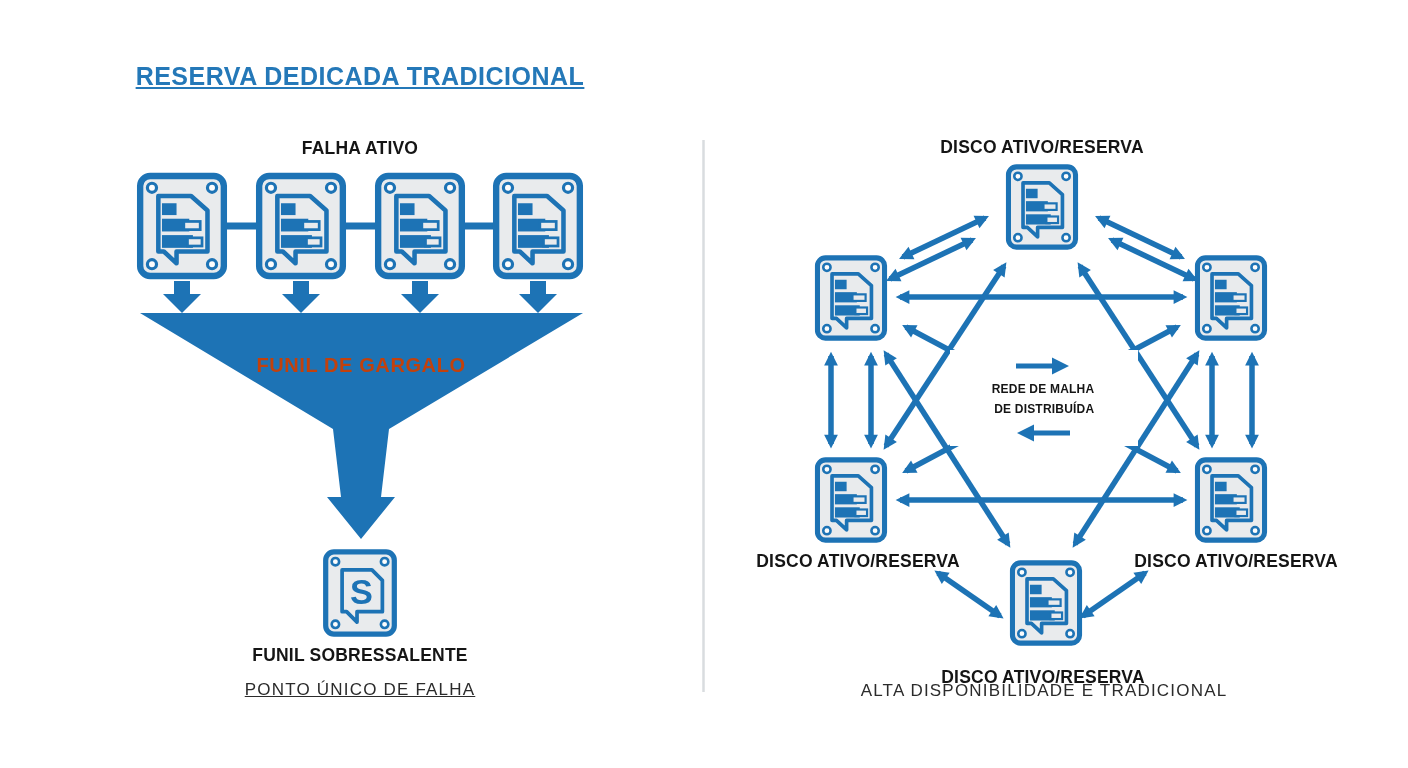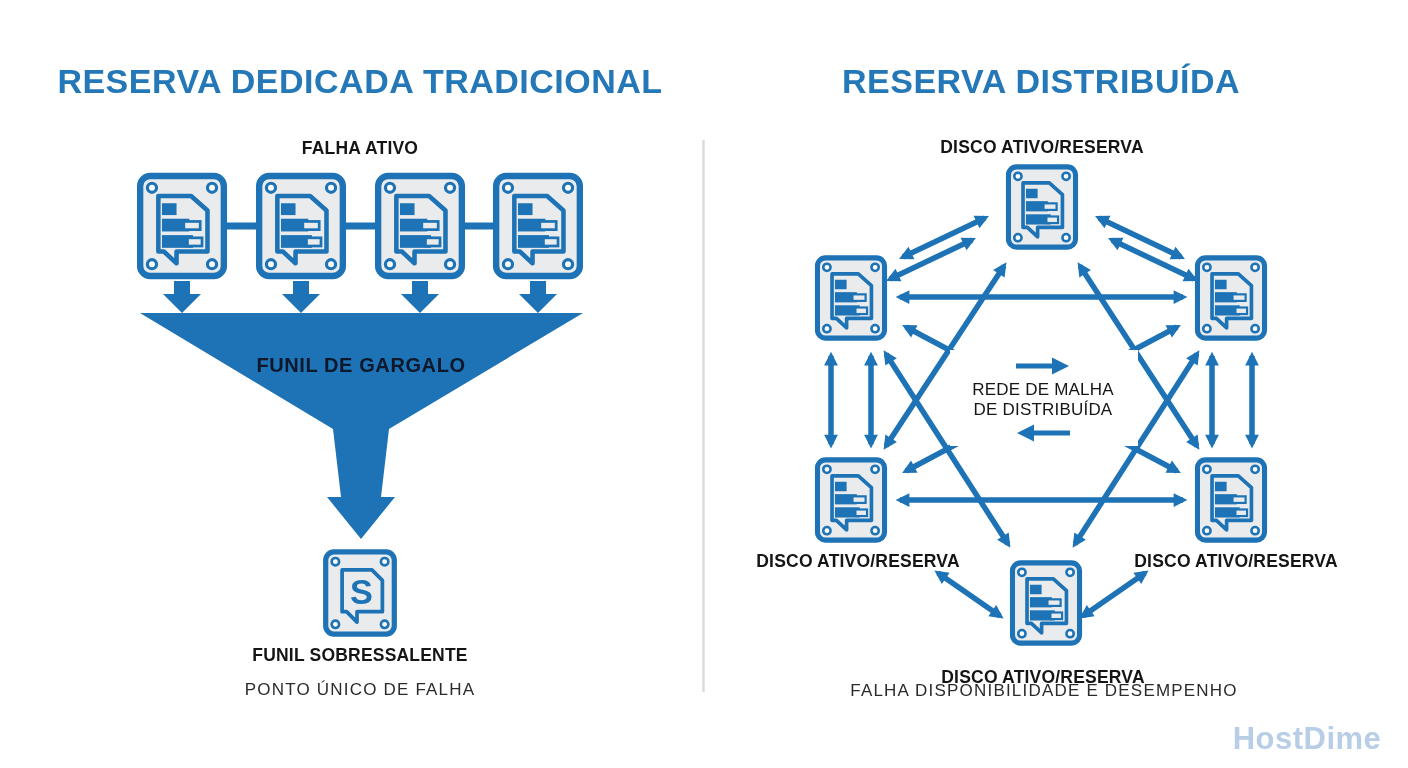--- a/index.html
+++ b/index.html
@@ -8,33 +8,34 @@
     background:#ffffff;
     font-family:"Liberation Sans","DejaVu Sans",sans-serif;
   }
   .stage svg{position:absolute;left:0;top:0;}
   .lbl{
     position:absolute;transform:translateX(-50%);
     white-space:nowrap;text-align:center;
     color:var(--label-dark);
   }
   .title{
-    font-size:34px;font-weight:700;letter-spacing:.5px;
+    font-size:25px;font-weight:700;letter-spacing:.5px;
     color:var(--title-blue);
+    text-decoration:underline;
   }
   .disk-label{font-size:17.5px;font-weight:700;letter-spacing:.2px;}
   .caption{
     font-size:17px;font-weight:400;letter-spacing:1.2px;
     color:var(--caption-dark);
   }
   .funnel-label{
-    font-size:20px;font-weight:700;letter-spacing:.6px;color:#0f172a;
+    font-size:20px;font-weight:700;letter-spacing:.6px;color:#c2410c;
   }
   .center-label{
-    font-size:17px;font-weight:400;line-height:19.5px;letter-spacing:.2px;
+    font-size:12px;font-weight:700;line-height:19.5px;letter-spacing:.2px;text-align:right;
   }
   .logo{
     font-size:31px;font-weight:700;letter-spacing:.5px;
     color:var(--logo-blue);
   }
   
   .blue-fill{fill:var(--diagram-blue);}
   .mesh-line{stroke:var(--diagram-blue);fill:none;}
   #ah path{fill:var(--diagram-blue);}
   .disk-outer{fill:var(--disk-fill);stroke:var(--diagram-blue);stroke-width:7;}
@@ -135,32 +136,30 @@
       <use href="#disk" x="1005.5" y="163" width="73" height="88"></use>
       <use href="#disk" x="814.5" y="254" width="73" height="88"></use>
       <use href="#disk" x="1194.5" y="254" width="73" height="88"></use>
       <use href="#disk" x="814.5" y="456" width="73" height="88"></use>
       <use href="#disk" x="1194.5" y="456" width="73" height="88"></use>
       <use href="#disk" x="1009.5" y="559" width="73" height="88"></use>
     </g>
   </svg>
 
   <div class="lbl title" style="left:360px;top:62px;">RESERVA DEDICADA TRADICIONAL</div>
-  <div class="lbl title" style="left:1041px;top:62px;">RESERVA DISTRIBUÍDA</div>
 
   <div class="lbl disk-label" style="left:360px;top:138px;">FALHA ATIVO</div>
   <div class="lbl funnel-label" style="left:361px;top:354px;">FUNIL DE GARGALO</div>
   <div class="lbl disk-label" style="left:360px;top:645px;">FUNIL SOBRESSALENTE</div>
-  <div class="lbl caption" style="left:360px;top:680px;">PONTO ÚNICO DE FALHA</div>
+  <div class="lbl caption" style="left:360px;top:680px;text-decoration:underline;">PONTO ÚNICO DE FALHA</div>
 
   <div class="lbl disk-label" style="left:1042px;top:137px;">DISCO ATIVO/RESERVA</div>
   <div class="lbl disk-label" style="left:858px;top:551px;">DISCO ATIVO/RESERVA</div>
   <div class="lbl disk-label" style="left:1236px;top:551px;">DISCO ATIVO/RESERVA</div>
   <div class="lbl disk-label" style="left:1043px;top:667px;">DISCO ATIVO/RESERVA</div>
-  <div class="lbl caption" style="left:1044px;top:681px;">FALHA DISPONIBILIDADE E DESEMPENHO</div>
+  <div class="lbl caption" style="left:1044px;top:681px;">ALTA DISPONIBILIDADE E TRADICIONAL</div>
 
   <div class="lbl center-label" style="left:1043px;top:380px;">
     <div>REDE DE MALHA</div>
     <div>DE DISTRIBUÍDA</div>
   </div>
 
-  <div class="lbl logo" style="left:1307px;top:721px;">HostDime</div>
 </div>
 
 </body></html>

